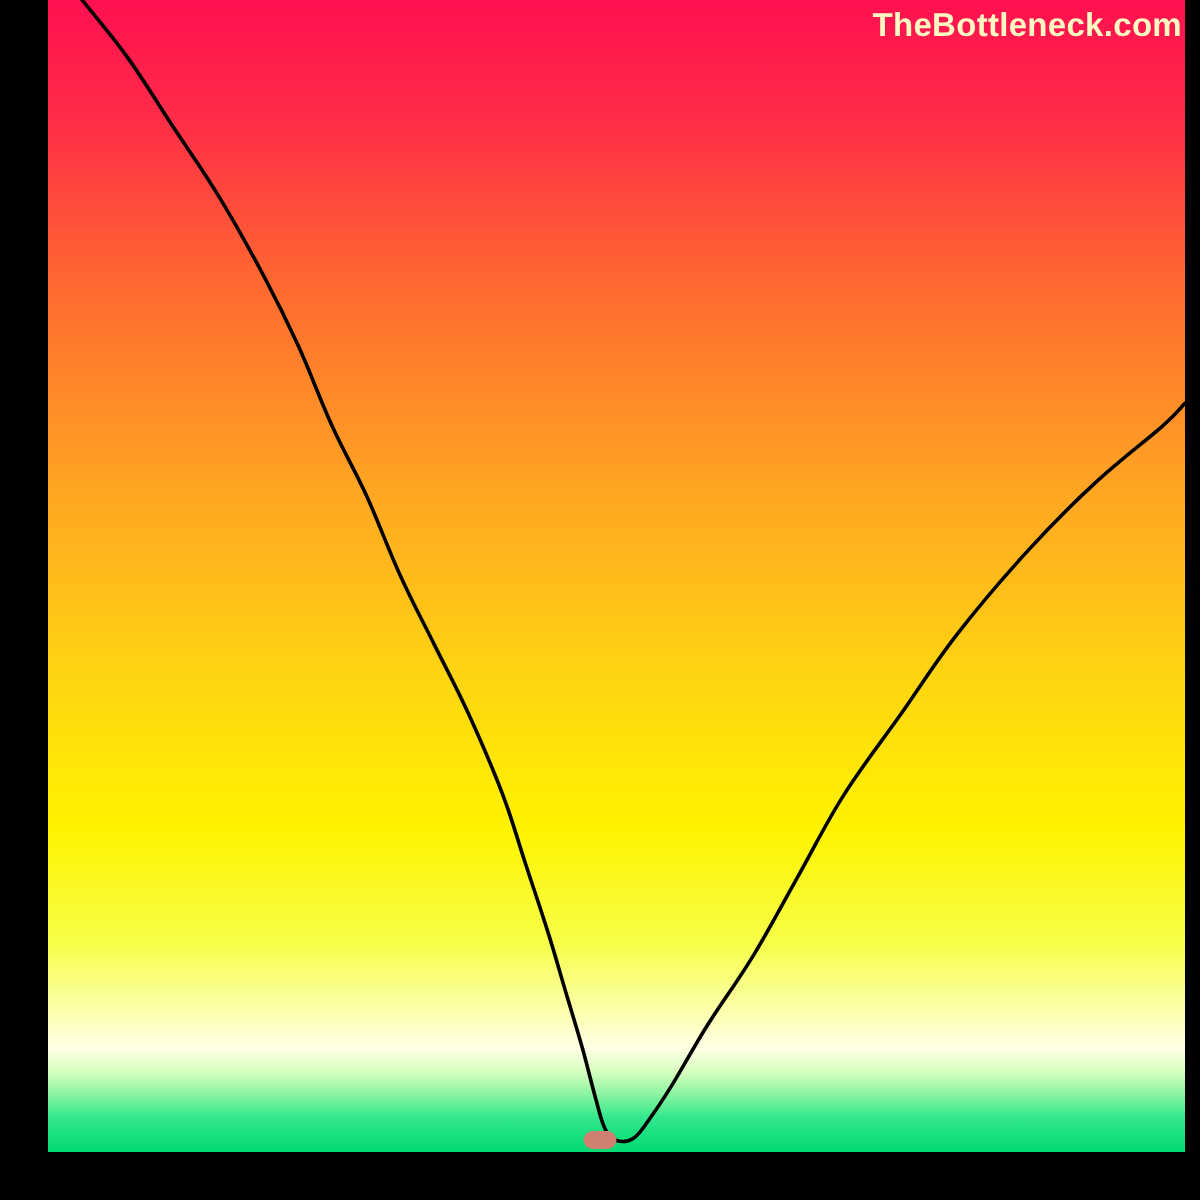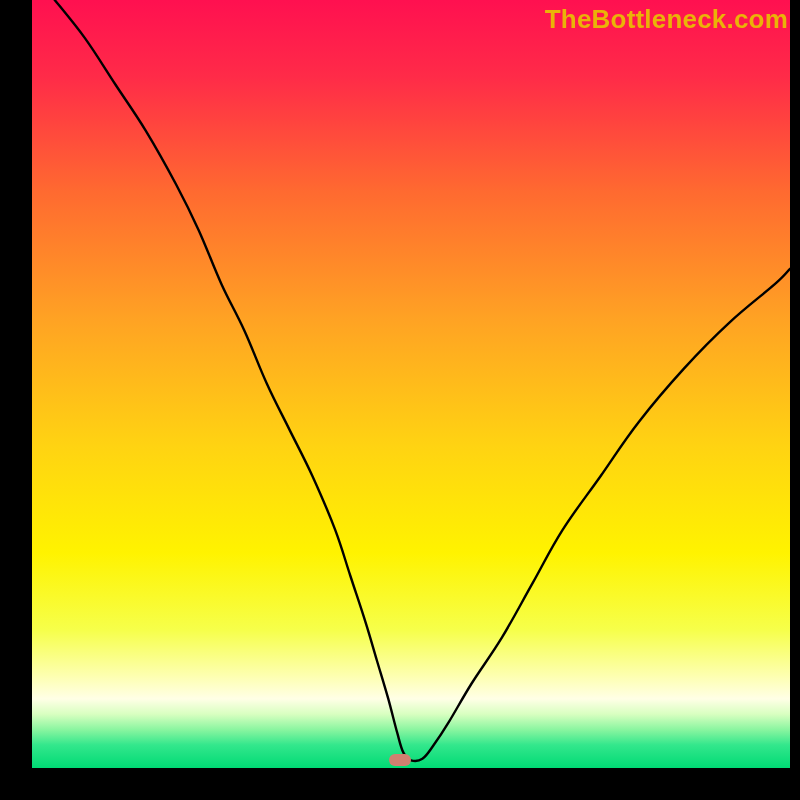--- a/index.html
+++ b/index.html
@@ -44,23 +44,23 @@
     width: 22px;
     height: 12px;
     border-radius: 6px;
     transform: translate(-50%, -50%);
   }
   .watermark {
     position: absolute;
     top: 4px;
     right: 12px;
     font-family: Arial, Helvetica, sans-serif;
-    font-size: 26px;
+    font-size: 22px;
     font-weight: 600;
-    color: #eab308;
+    color: #fef9c3;
     letter-spacing: 0.2px;
     user-select: none;
   }
 </style>
 </head>
 <body>
 
 <div class="frame">
 
   <div class="plot-area">

